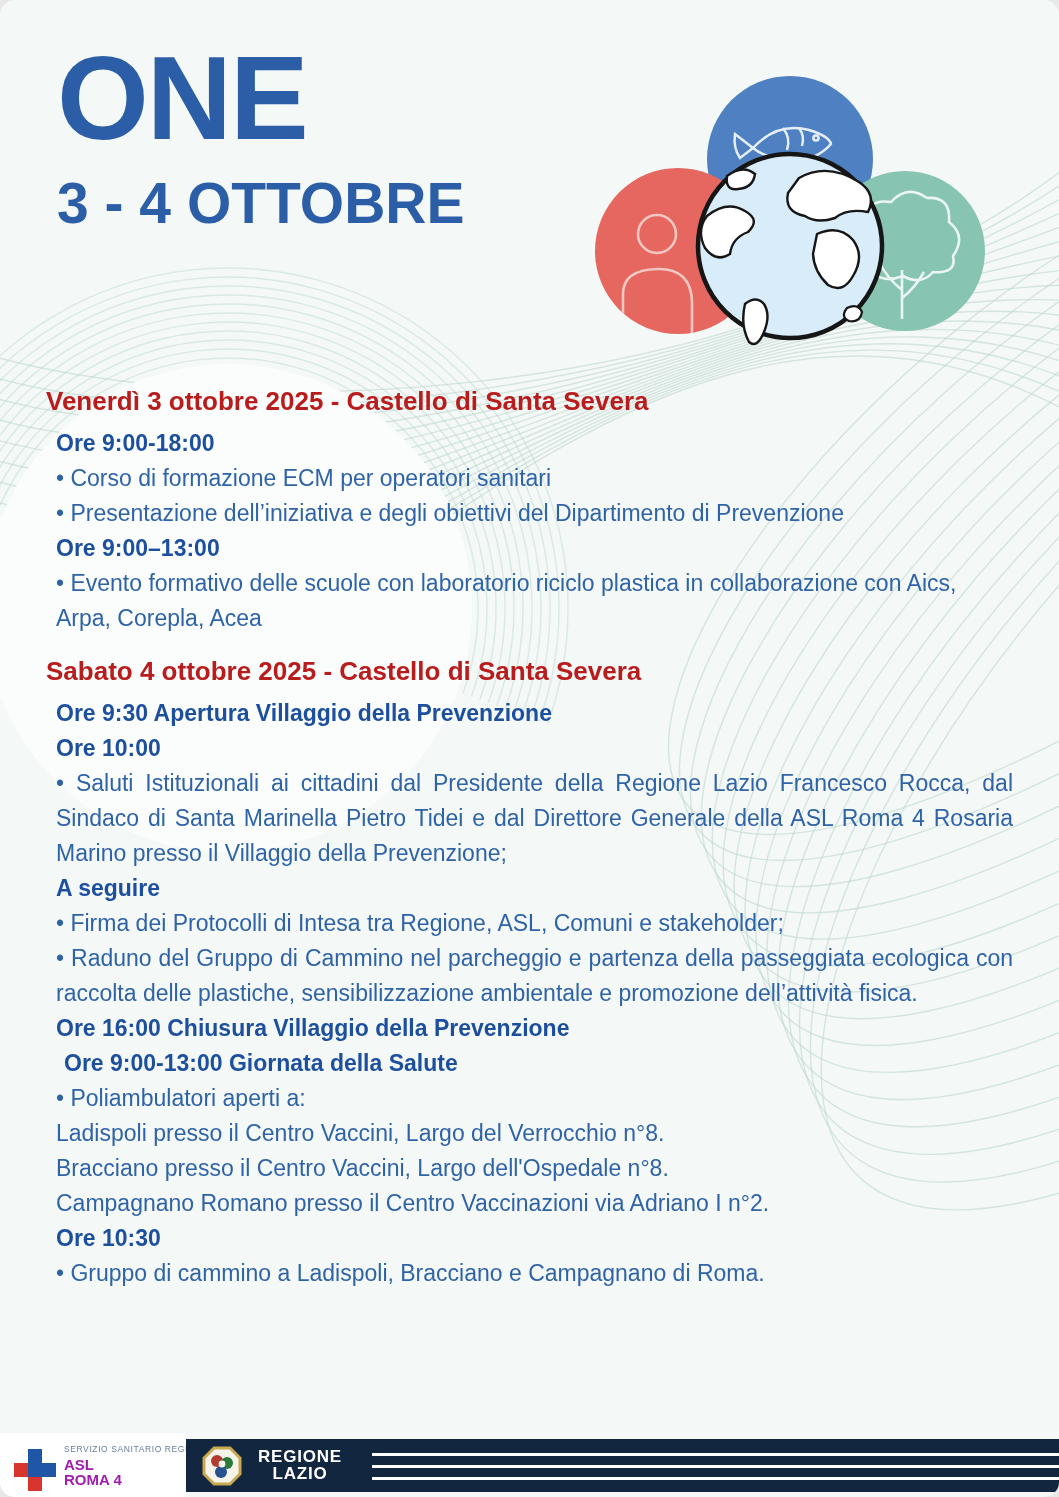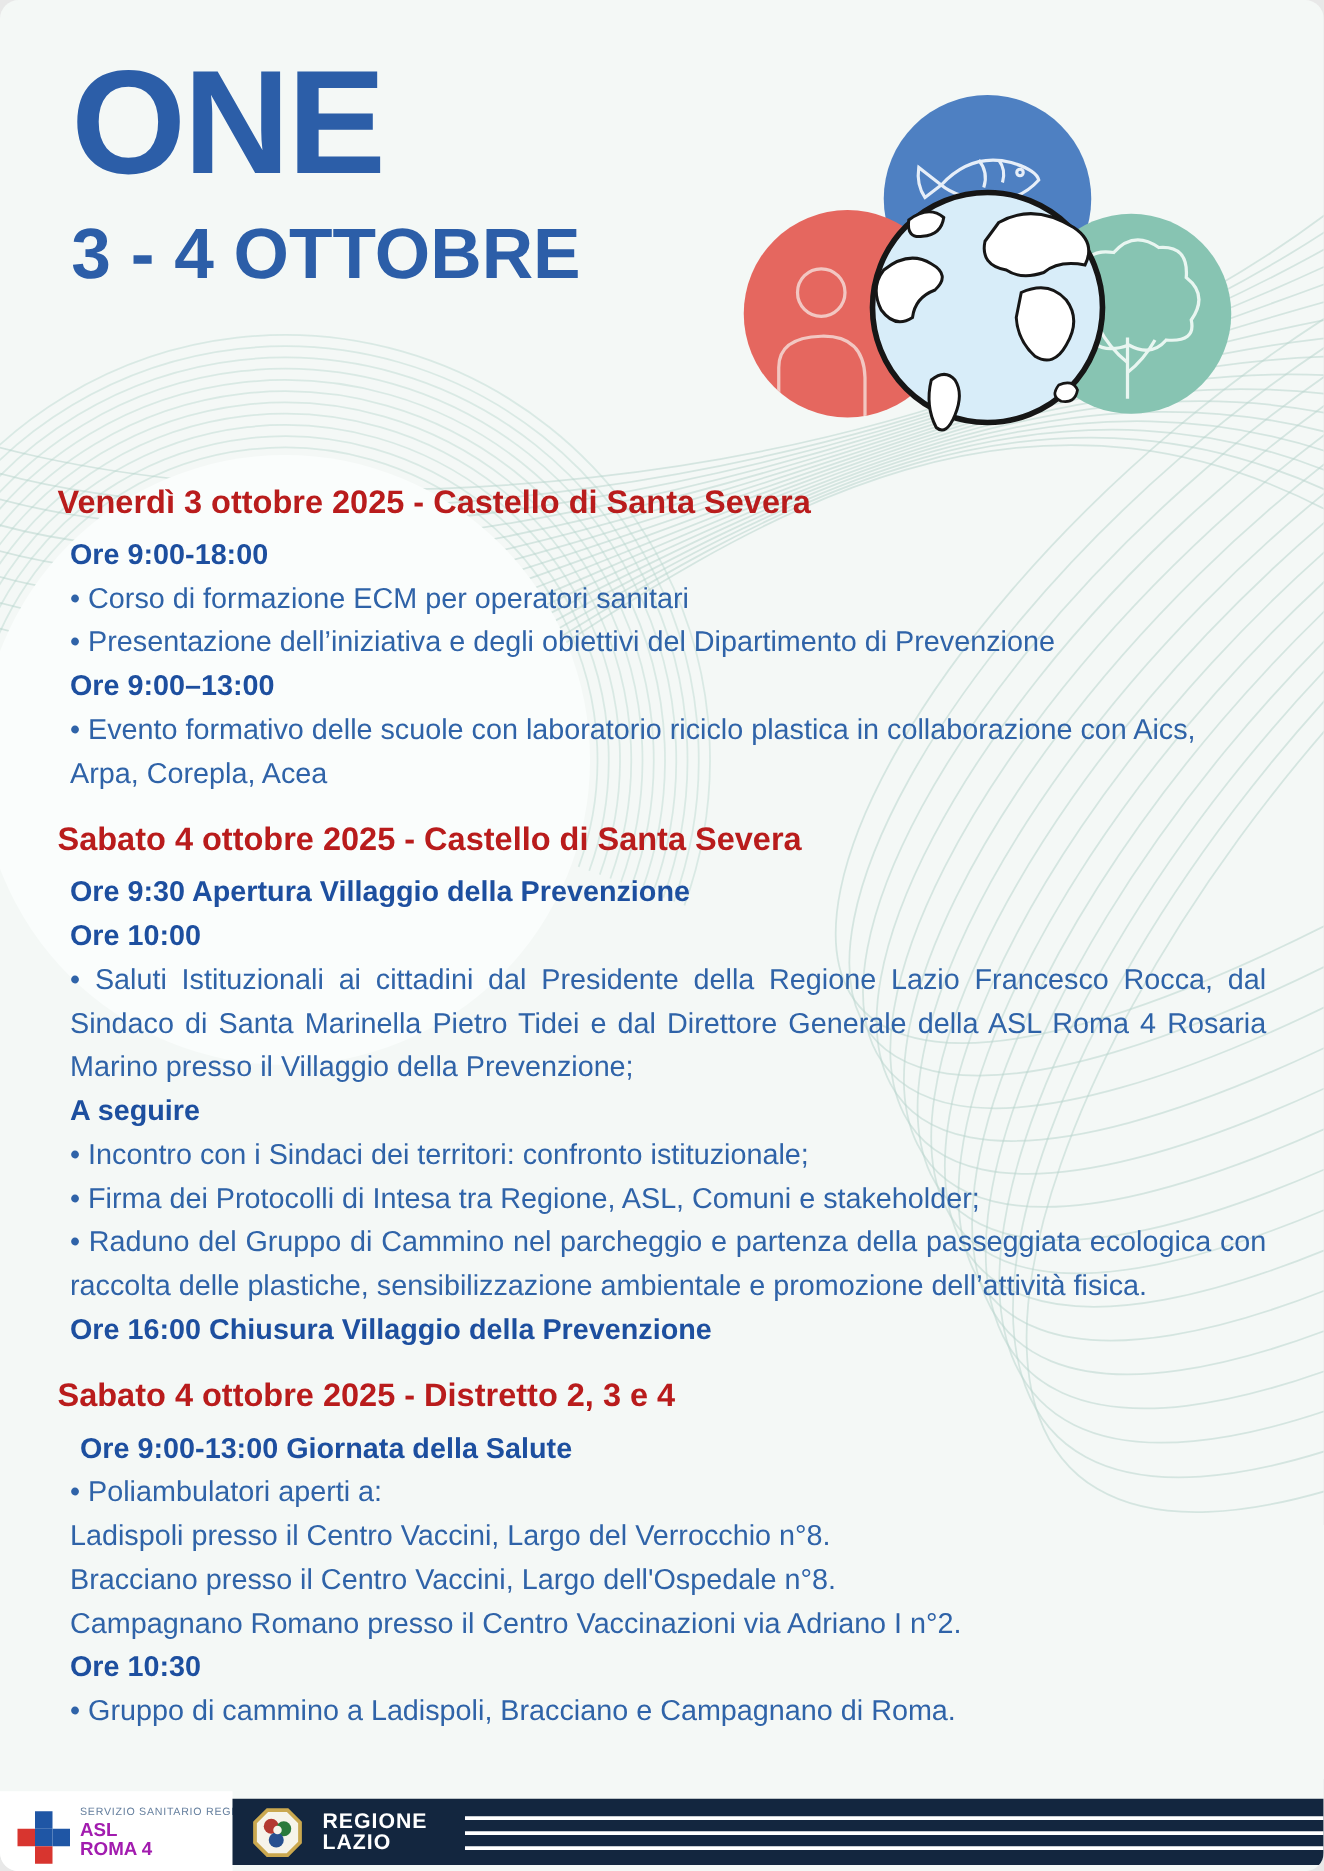--- a/index.html
+++ b/index.html
@@ -38,21 +38,21 @@
   .asl-cross div{position:absolute;width:14px;height:14px;}
   .sq-top{left:14px;top:0;background:#1f56a5;}
   .sq-left{left:0;top:14px;background:#d8352f;}
   .sq-mid{left:14px;top:14px;background:#1f56a5;}
   .sq-right{left:28px;top:14px;background:#1f56a5;}
   .sq-bottom{left:14px;top:28px;background:#d8352f;}
   .asl-text{position:absolute;left:64px;bottom:10px;}
   .asl-small{font-size:8.5px;letter-spacing:.6px;color:#647e9d;margin-bottom:3px;white-space:nowrap;}
   .asl-name{font-size:15px;font-weight:bold;color:#a21caf;line-height:1.0;}
   .footer-bar{
-    position:absolute;left:186px;bottom:5px;right:0;height:53px;background:#13263f;
+    position:absolute;left:186px;bottom:5px;right:0;height:53px;background:#13263f;text-align:center;
   }
   .rl-emblem{position:absolute;left:16px;top:7px;}
   .rl-text{
     position:absolute;left:72px;top:9px;color:#ffffff;font-weight:bold;
     font-size:17px;line-height:1.02;letter-spacing:.8px;
   }
   .stripe{position:absolute;left:186px;right:0;height:3px;background:#ffffff;}
   .s1{top:14px;} .s2{top:26px;} .s3{top:38px;}
 </style>
 </head>
@@ -175,28 +175,26 @@
       <div class="row bold">Ore 9:00–13:00</div>
       <div class="row">• Evento formativo delle scuole con laboratorio riciclo plastica in collaborazione con Aics, Arpa, Corepla, Acea</div>
     </div>
 
     <div class="section">
       <div class="section-heading">Sabato 4 ottobre 2025 - Castello di Santa Severa</div>
       <div class="row bold">Ore 9:30 Apertura Villaggio della Prevenzione</div>
       <div class="row bold">Ore 10:00</div>
       <div class="row justify">• Saluti Istituzionali ai cittadini dal Presidente della Regione Lazio Francesco Rocca, dal Sindaco di Santa Marinella Pietro Tidei e dal Direttore Generale della ASL Roma 4 Rosaria Marino presso il Villaggio della Prevenzione;</div>
       <div class="row bold">A seguire</div>
-      <div class="row">• Incontro con i Sindaci dei territori: confronto istituzionale;</div>
       <div class="row">• Firma dei Protocolli di Intesa tra Regione, ASL, Comuni e stakeholder;</div>
       <div class="row justify">• Raduno del Gruppo di Cammino nel parcheggio e partenza della passeggiata ecologica con raccolta delle plastiche, sensibilizzazione ambientale e promozione dell’attività fisica.</div>
       <div class="row bold">Ore 16:00 Chiusura Villaggio della Prevenzione</div>
     </div>
 
     <div class="section">
-      <div class="section-heading">Sabato 4 ottobre 2025 -  Distretto 2, 3 e 4</div>
       <div class="row bold indent">Ore 9:00-13:00 Giornata della Salute</div>
       <div class="row">• Poliambulatori aperti a:</div>
       <div class="row">Ladispoli presso il Centro Vaccini, Largo del Verrocchio n°8.</div>
       <div class="row">Bracciano presso il Centro Vaccini, Largo dell'Ospedale n°8.</div>
       <div class="row">Campagnano Romano presso il Centro Vaccinazioni via Adriano I n°2.</div>
       <div class="row bold">Ore 10:30</div>
       <div class="row">• Gruppo di cammino a Ladispoli, Bracciano e Campagnano di Roma.</div>
     </div>
 
   </div>

